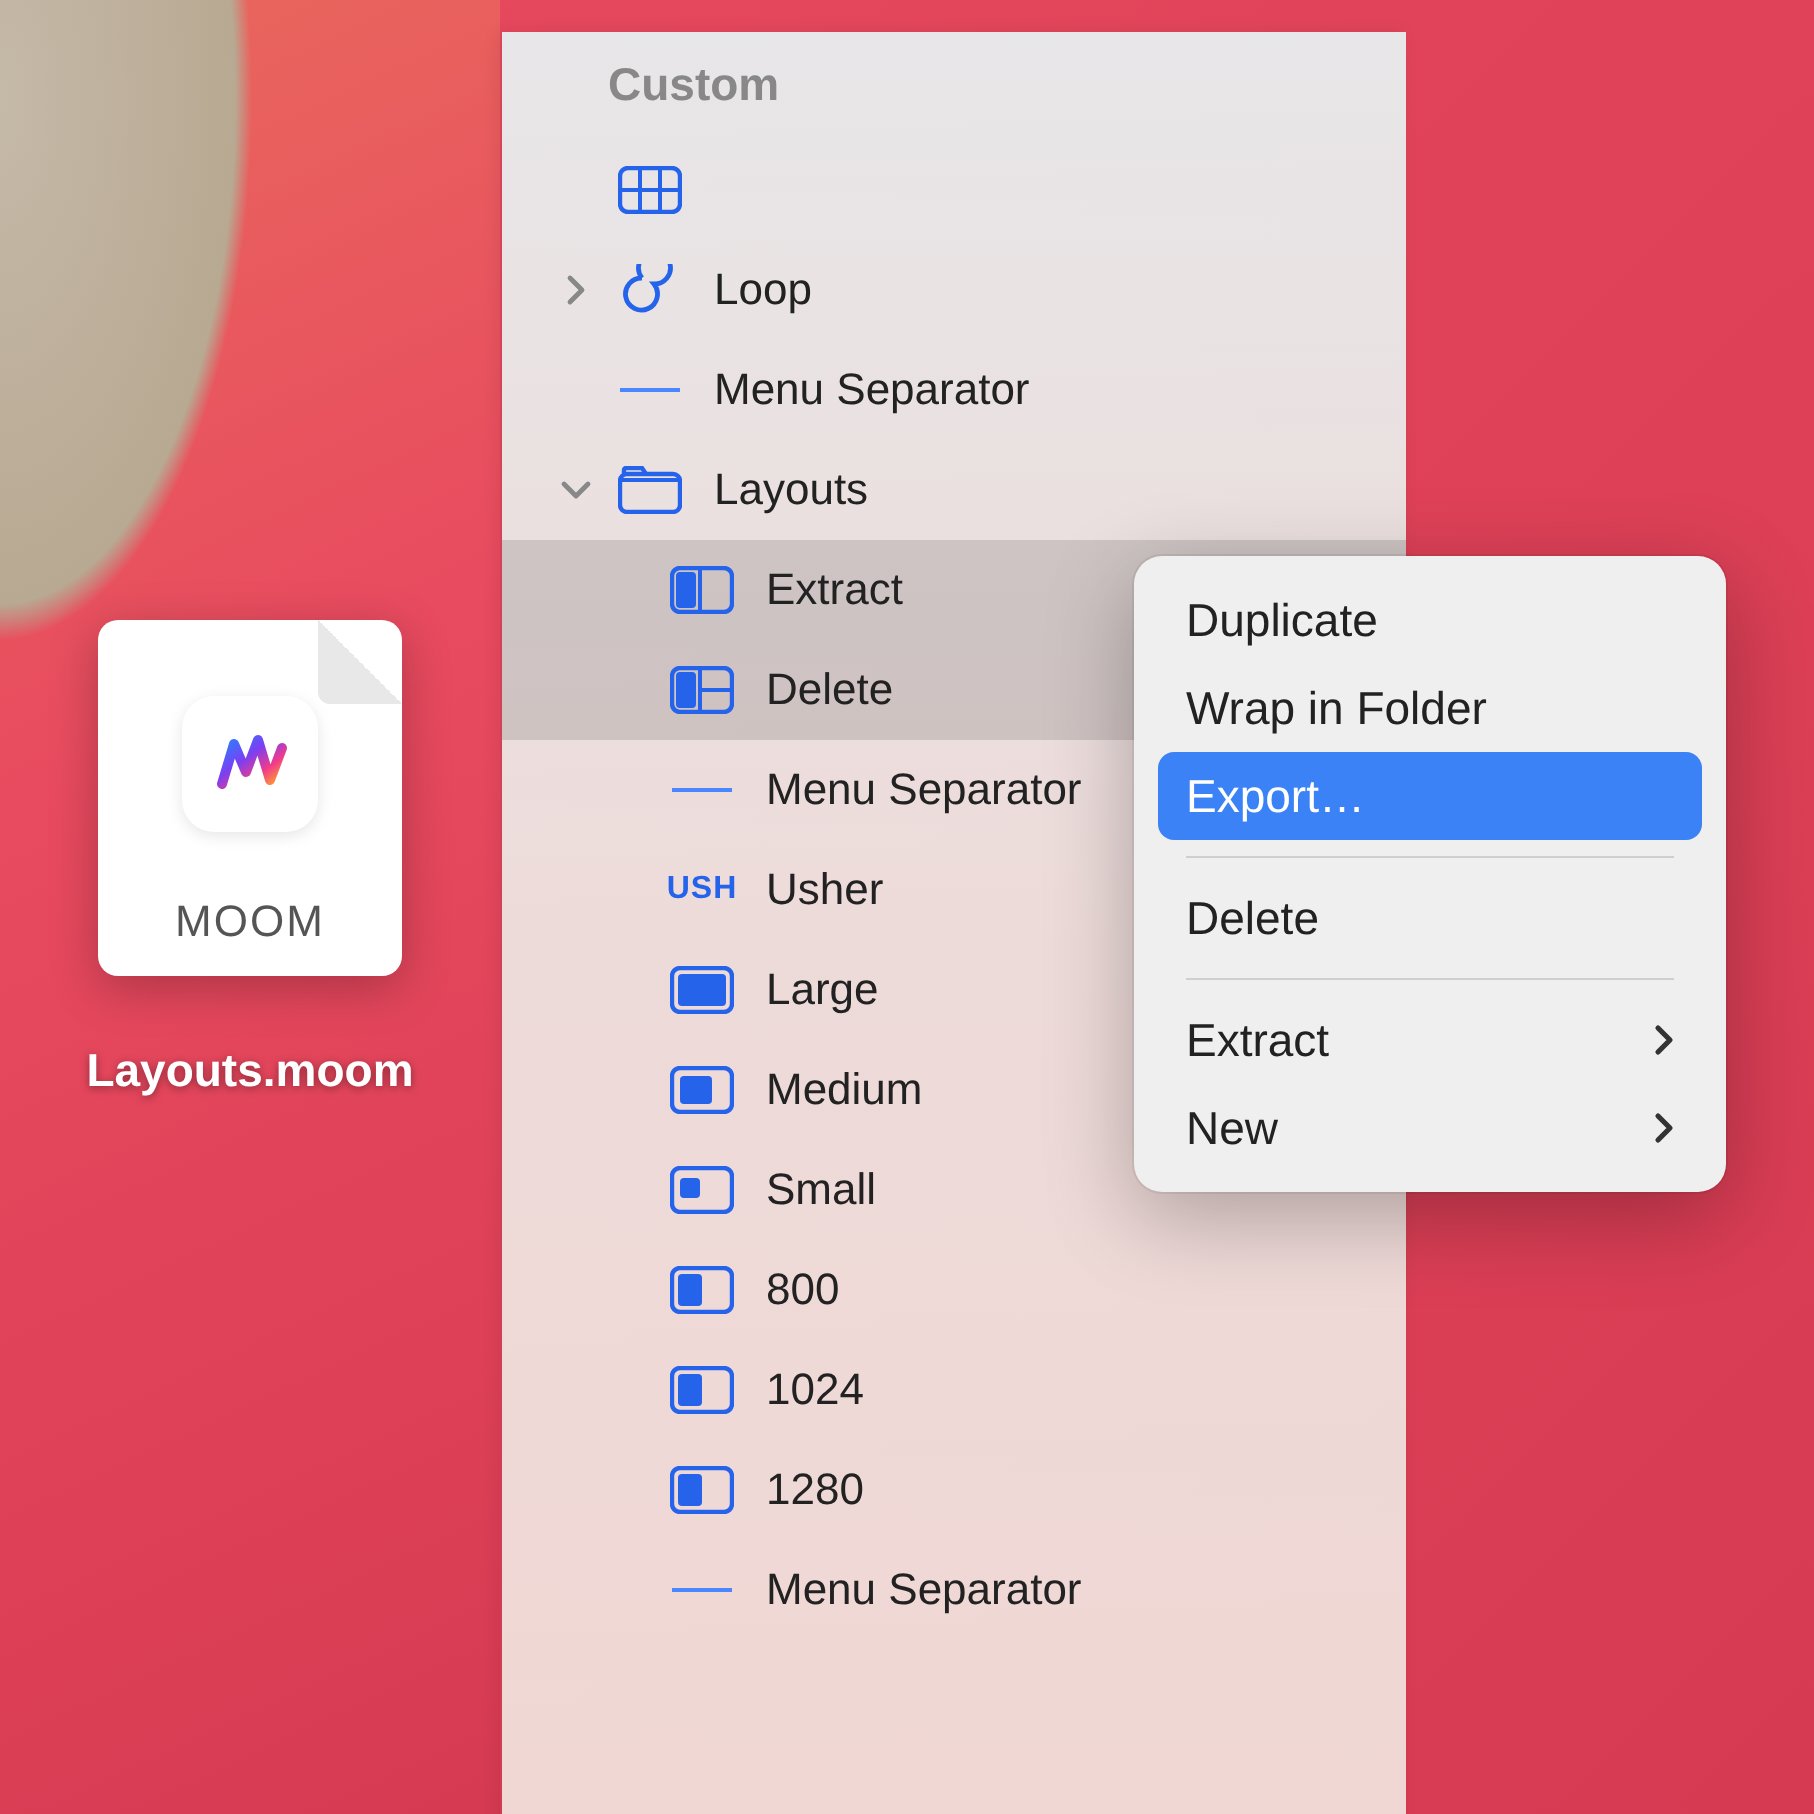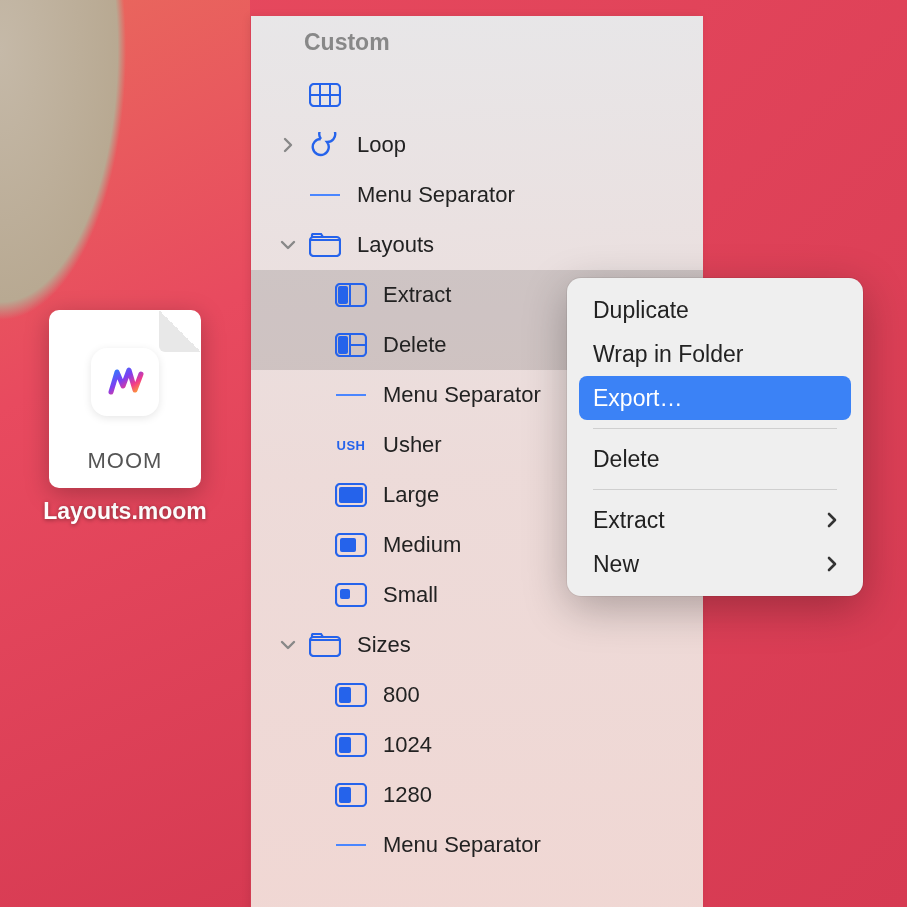--- a/index.html
+++ b/index.html
@@ -35,21 +35,21 @@
   position: absolute; left: 50%; top: 38px; transform: translateX(-50%);
   width: 68px; height: 68px; background: #fff; border-radius: 16px;
   display: flex; align-items: center; justify-content: center;
   box-shadow: 0 2px 8px rgba(0,0,0,.1);
 }
 .file-ext {
   position: absolute; bottom: 14px; left: 0; right: 0;
   text-align: center; font-size: 22px; font-weight: 500; color: #555; letter-spacing: 1px;
 }
 .file-label {
-  margin-top: 10px; color: #fff; font-size: 23px; font-weight: 600;
+  margin-top: 34px; color: #fff; font-size: 23px; font-weight: 600;
   text-shadow: 0 1px 4px rgba(0,0,0,.4);
 }
 
 .panel {
   position: absolute; left: 251px; top: 16px; width: 452px; height: 907px;
   background: linear-gradient(180deg, rgba(232,244,244,.92) 0%, rgba(238,232,228,.92) 50%, rgba(242,228,222,.92) 100%);
   box-shadow: -2px 0 8px rgba(0,0,0,.08);
   overflow: hidden;
 }
 .section-header {
@@ -186,21 +186,21 @@
   </div>
 
   <div class="row indent-2">
     <span class="icon-slot">
         <span class="sep-line"></span>
       </span>
     <span class="label">Menu Separator</span>
   </div>
 
   <div class="row indent-2">
-    <span class="icon-slot" style="font-size:13px;font-weight:800;color:#2563eb;letter-spacing:.5px;">USH</span>
+    <span class="icon-slot" style="font-size:16px;font-weight:800;color:#2563eb;letter-spacing:.5px;">USH</span>
     <span class="label">Usher</span>
   </div>
 
   <div class="row indent-2">
     <span class="icon-slot">
       <svg width="32" height="24" viewBox="0 0 32 24">
           <rect x="1" y="1" width="30" height="22" rx="4" fill="none" stroke="#2563eb" stroke-width="2.2"></rect>
           <rect x="4" y="4" width="24" height="16" fill="#2563eb" rx="2"></rect>
         </svg>
     </span>
@@ -220,35 +220,20 @@
   <div class="row indent-2">
     <span class="icon-slot">
       <svg width="32" height="24" viewBox="0 0 32 24">
           <rect x="1" y="1" width="30" height="22" rx="4" fill="none" stroke="#2563eb" stroke-width="2.2"></rect>
           <rect x="5" y="6" width="10" height="10" fill="#2563eb" rx="2"></rect>
         </svg>
     </span>
     <span class="label">Small</span>
   </div>
 
-  <div class="row" style="padding-left:20px;">
-    <span class="disclosure">
-      <svg width="16" height="12" viewBox="0 0 16 12">
-          <path d="M2 3 L8 9 L14 3" stroke="#888" stroke-width="2.4" fill="none" stroke-linecap="round" stroke-linejoin="round"></path>
-        </svg>
-    </span>
-    <span class="icon-slot">
-      <svg width="32" height="24" viewBox="0 0 32 24">
-          <rect x="1" y="4" width="30" height="19" rx="3.5" fill="none" stroke="#2563eb" stroke-width="2.2"></rect>
-          <path d="M1 7 h30" stroke="#2563eb" stroke-width="2"></path>
-          <path d="M3 4 v-2 a1 1 0 0 1 1 -1 h8 l2 3" fill="none" stroke="#2563eb" stroke-width="2.2"></path>
-        </svg>
-    </span>
-    <span class="label">Sizes</span>
-  </div>
 
 
   <div class="row indent-2">
     <span class="icon-slot">
       <svg width="32" height="24" viewBox="0 0 32 24">
           <rect x="1" y="1" width="30" height="22" rx="4" fill="none" stroke="#2563eb" stroke-width="2.2"></rect>
           <rect x="4" y="4" width="12" height="16" fill="#2563eb" rx="2"></rect>
         </svg>
     </span>
     <span class="label">800</span>

